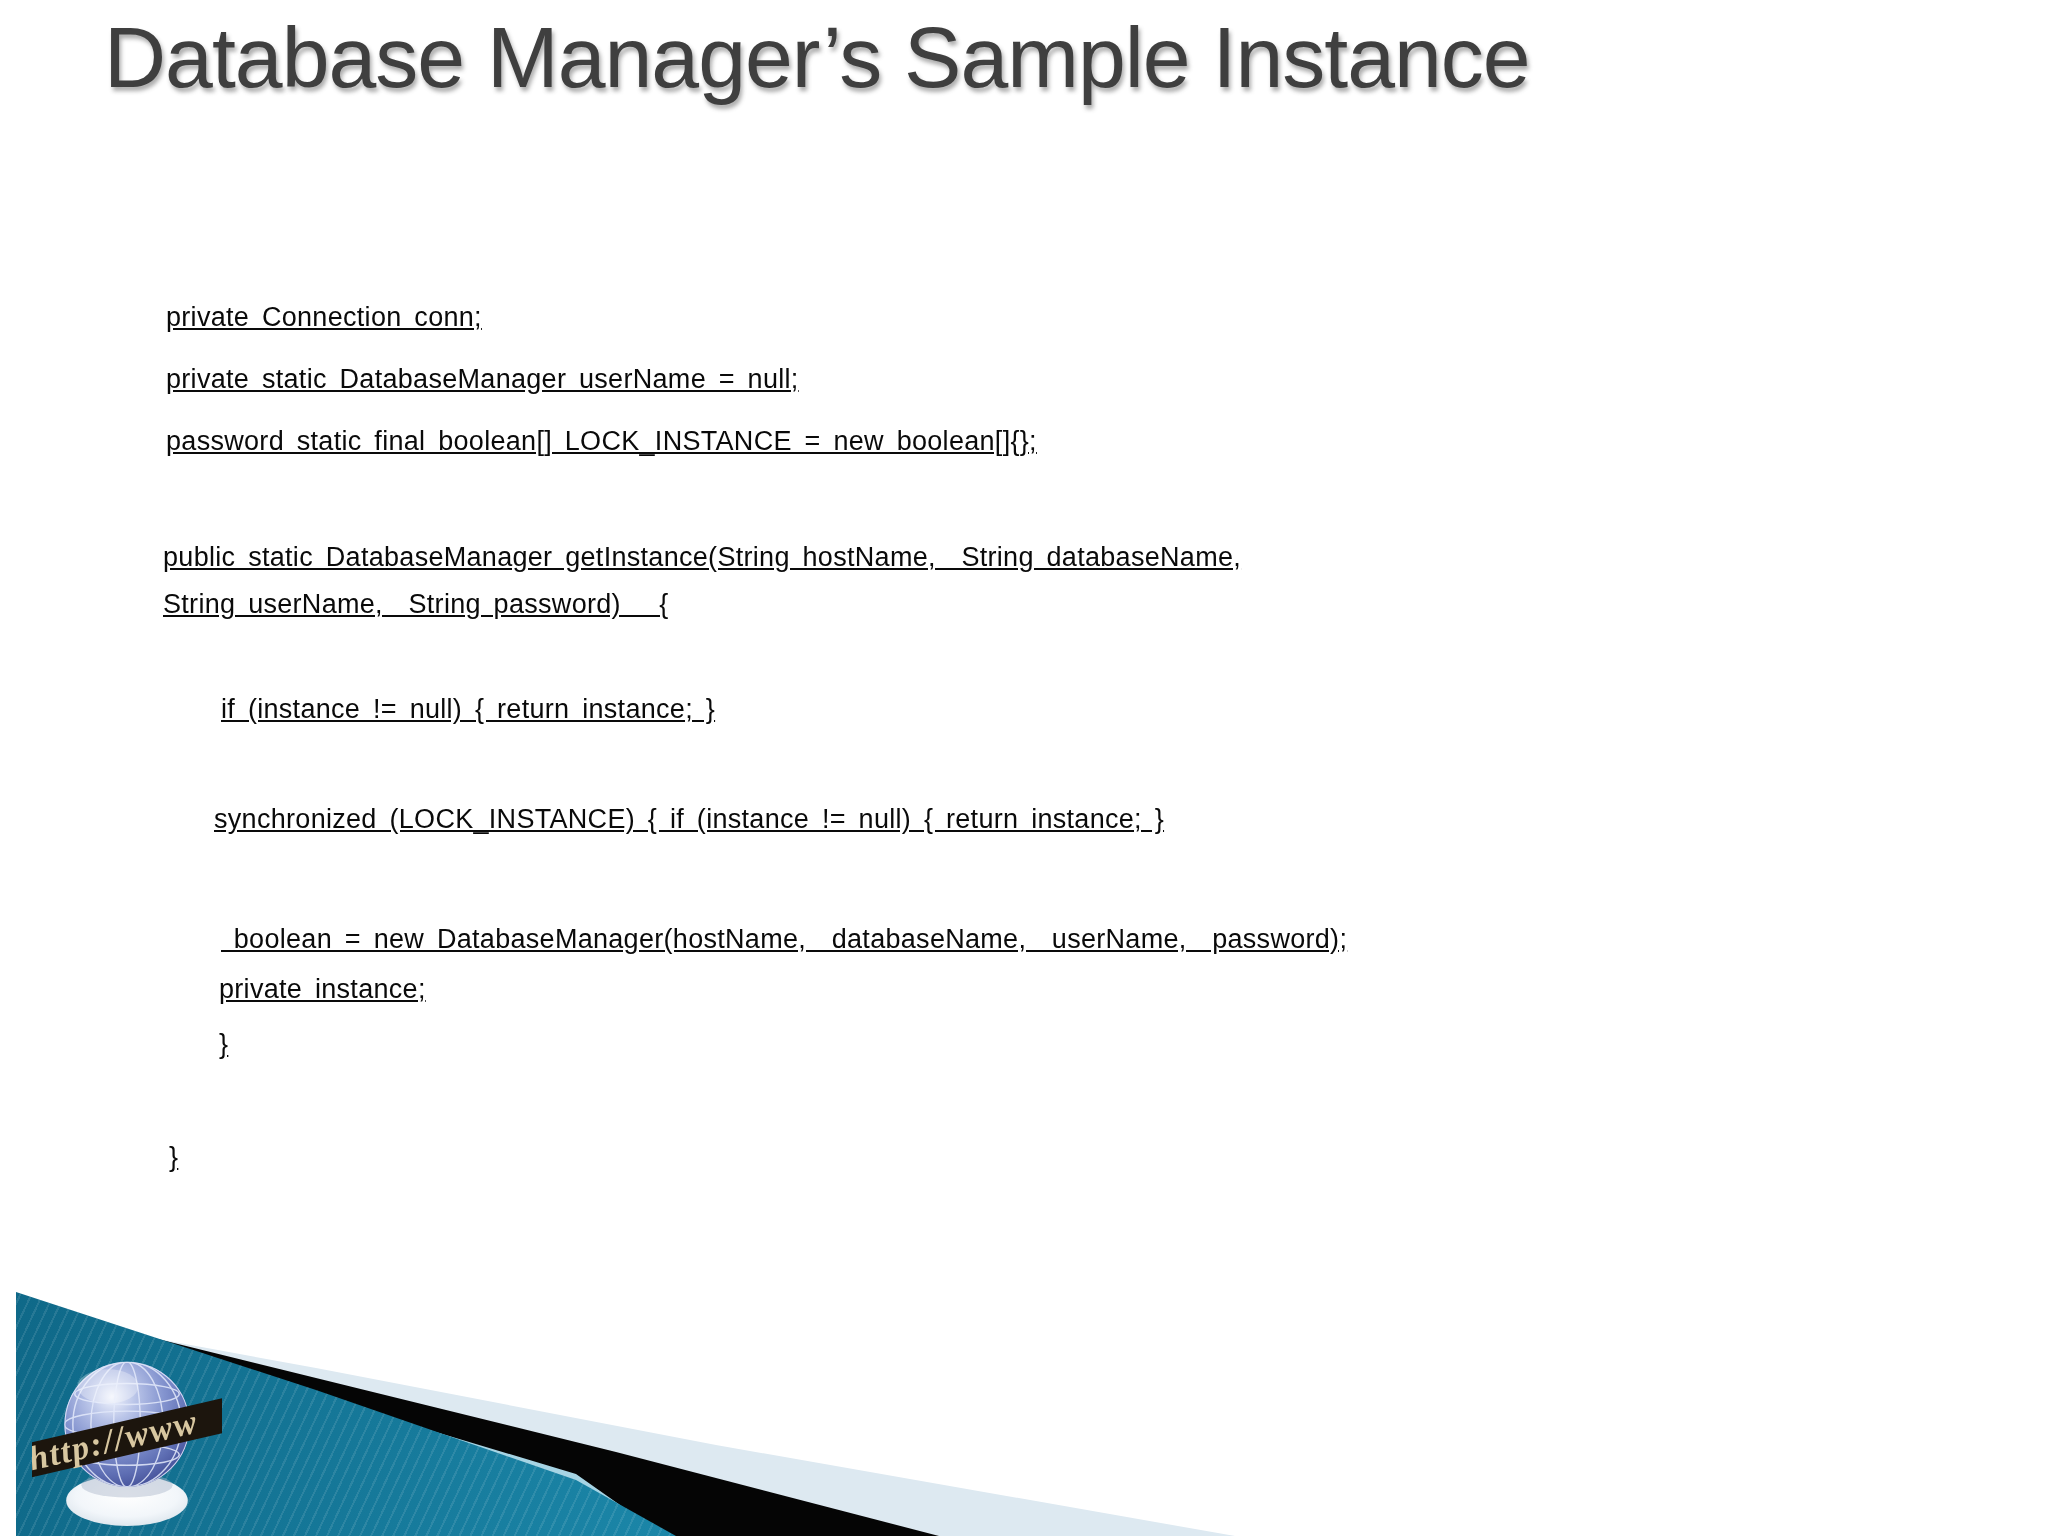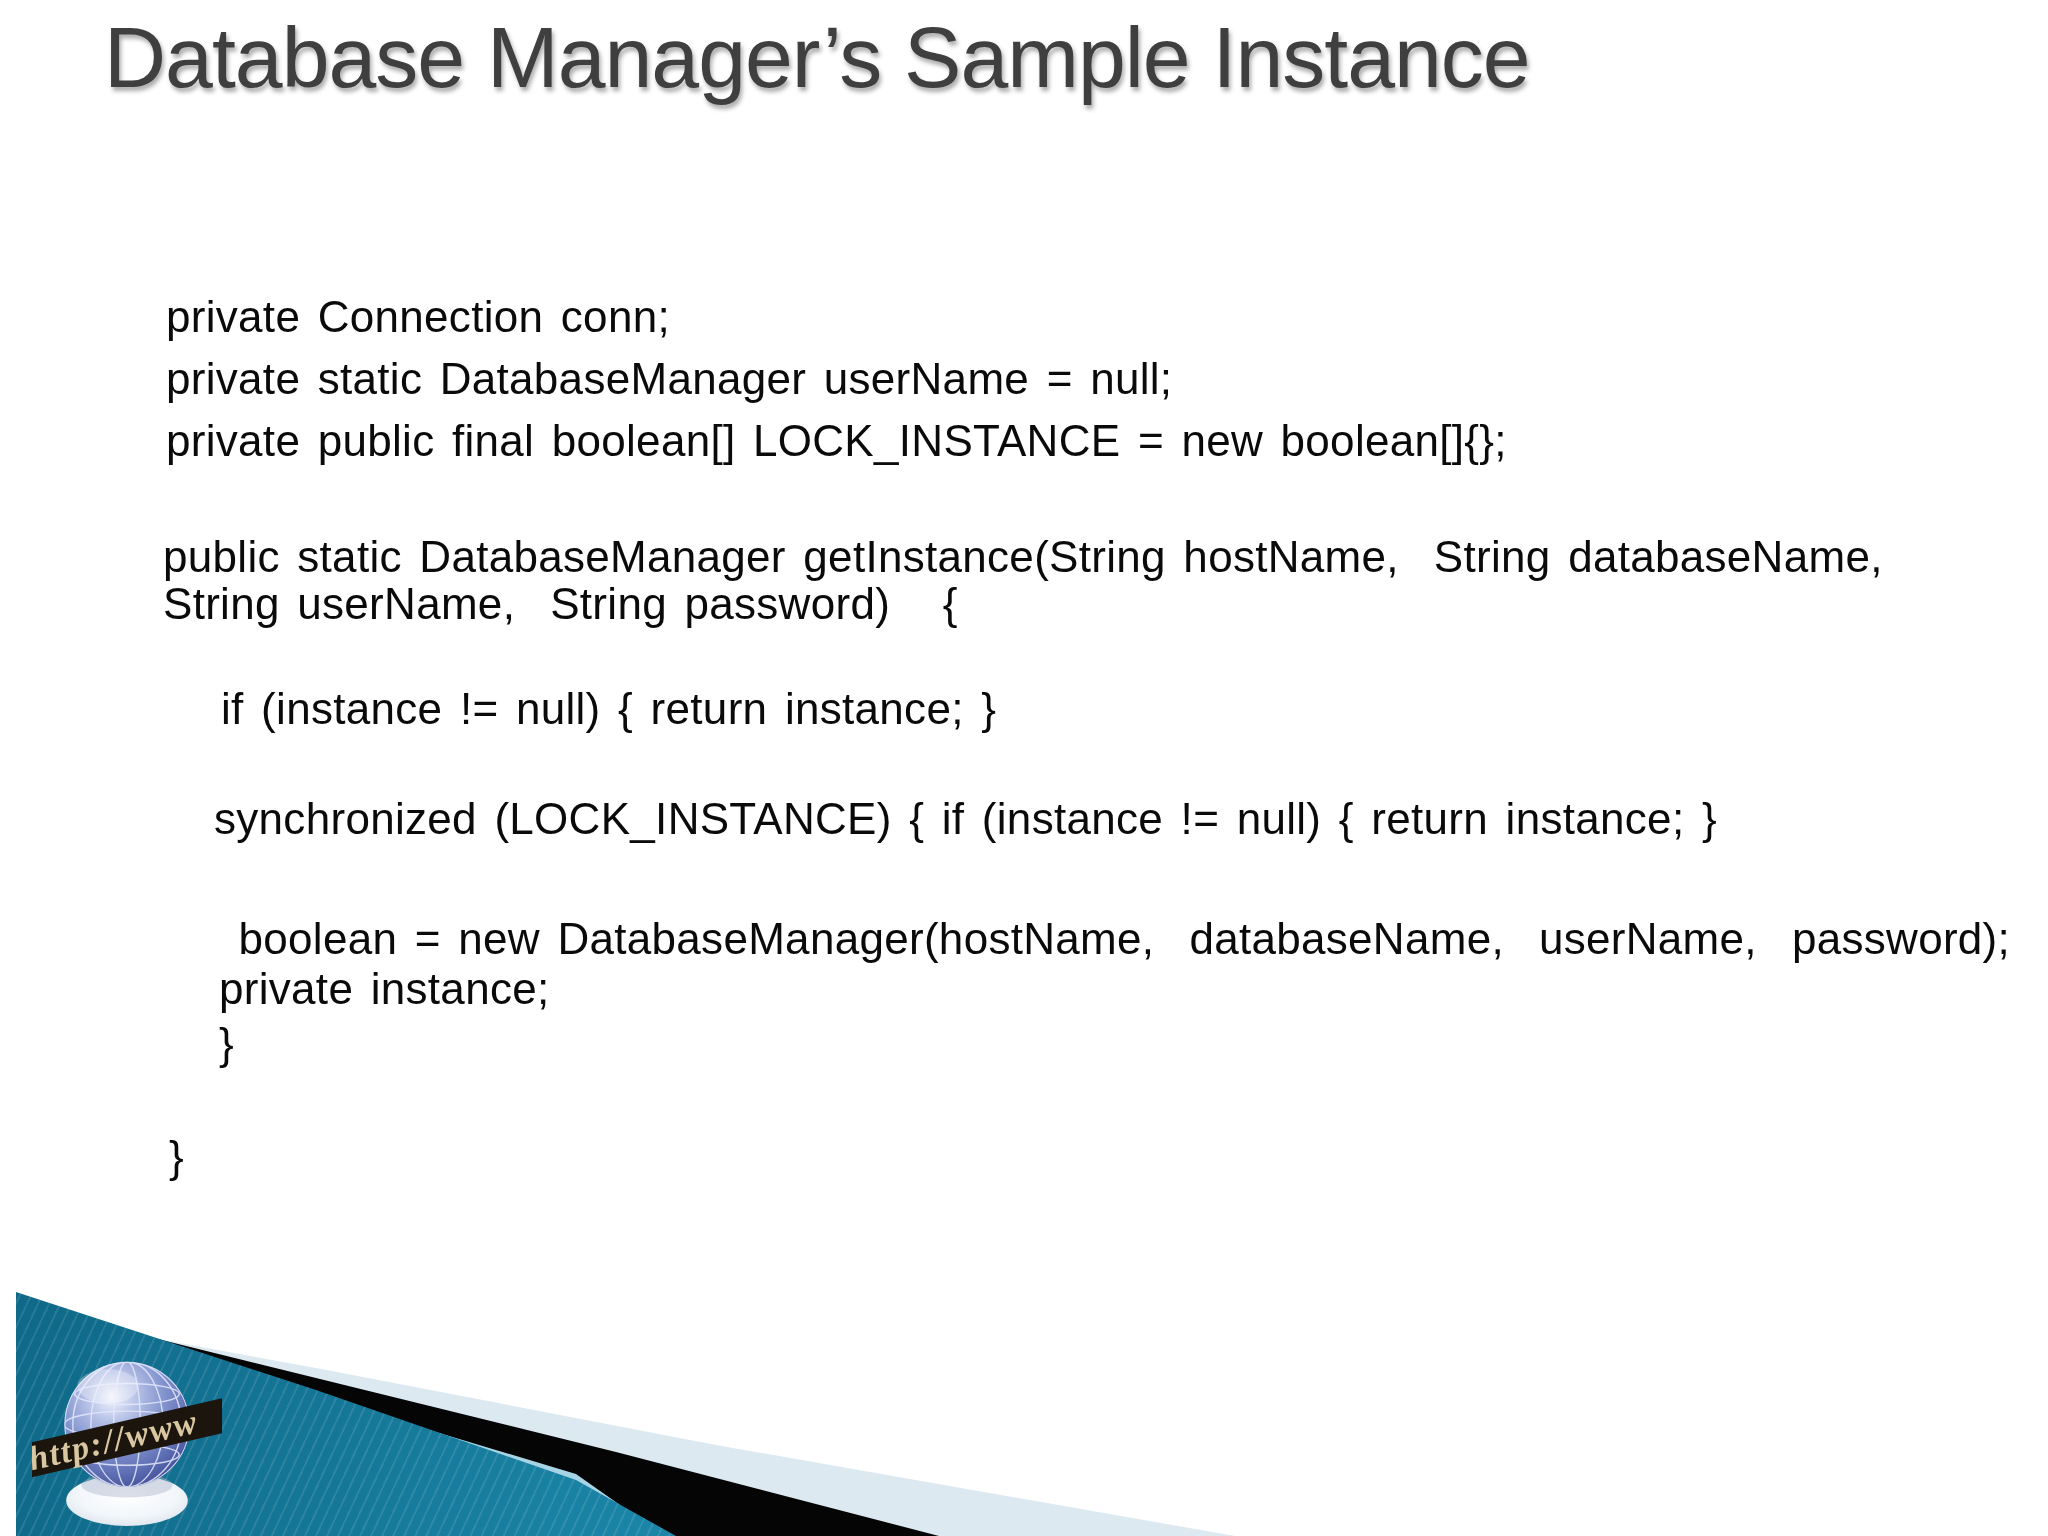--- a/index.html
+++ b/index.html
@@ -27,26 +27,27 @@
     font-weight: 500;
     letter-spacing: -1px;
     color: var(--title_gray, #3f3f3f);
     text-shadow: 2px 4px 4px rgba(70,70,70,0.45);
     white-space: pre;
   }
 
   
   .code-line {
     position: absolute;
-    font-size: 44px;
+    font-size: 27px;
     line-height: 50px;
     color: var(--code_text, #0a0a0a);
     letter-spacing: 0.3px;
     word-spacing: 5px;
     white-space: pre;
+    text-decoration: underline;
   }
   .cl0  { left: 150px; top: 292px;  }
   .cl1  { left: 150px; top: 354px;  }
   .cl2  { left: 150px; top: 416px;  }
   .cl3  { left: 147px; top: 532px;  }
   .cl4  { left: 147px; top: 579px;  }
   .cl5  { left: 205px; top: 684px;  }
   .cl6  { left: 198px; top: 794px;  }
   .cl7  { left: 205px; top: 914px;  }
   .cl8  { left: 203px; top: 964px;  }
@@ -102,21 +103,21 @@
 </head>
 <body>
 
 <div class="slide">
 
   <div class="page-title">Database Manager’s Sample Instance</div>
 
   <div>
     <div class="code-line cl0">private Connection conn;</div>
     <div class="code-line cl1">private static DatabaseManager userName = null;</div>
-    <div class="code-line cl2">private public final boolean[] LOCK_INSTANCE = new boolean[]{};</div>
+    <div class="code-line cl2">password static final boolean[] LOCK_INSTANCE = new boolean[]{};</div>
     <div class="code-line cl3">public static DatabaseManager getInstance(String hostName,  String databaseName,</div>
     <div class="code-line cl4">String userName,  String password)   {</div>
     <div class="code-line cl5">if (instance != null) { return instance; }</div>
     <div class="code-line cl6">synchronized (LOCK_INSTANCE) { if (instance != null) { return instance; }</div>
     <div class="code-line cl7"> boolean = new DatabaseManager(hostName,  databaseName,  userName,  password);</div>
     <div class="code-line cl8">private instance;</div>
     <div class="code-line cl9">}</div>
     <div class="code-line cl10">}</div>
   </div>
 

